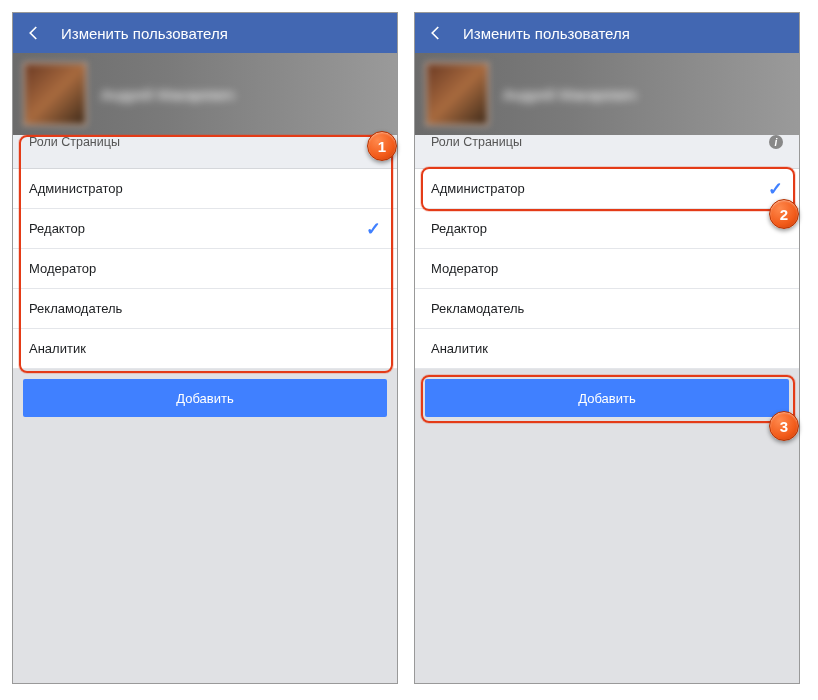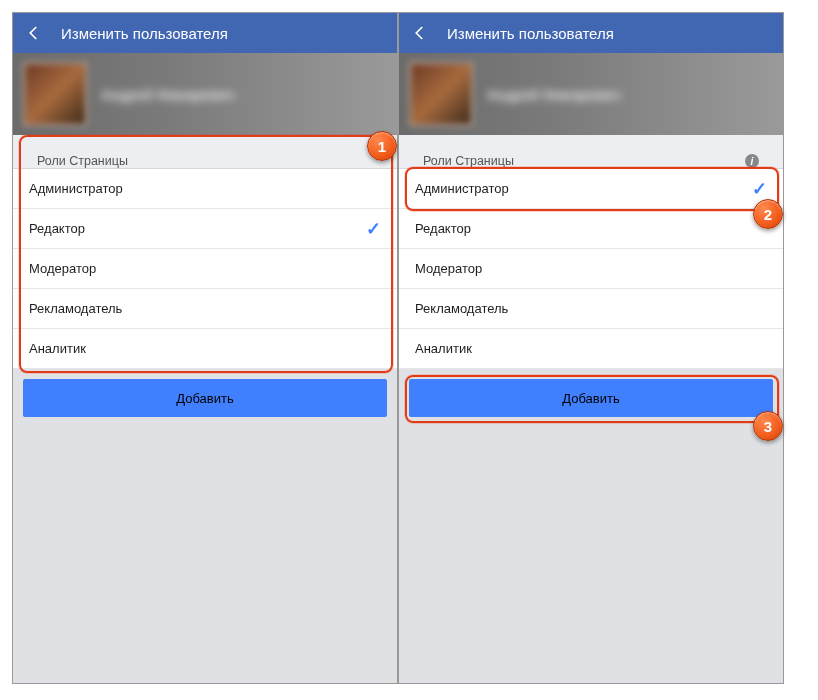--- a/index.html
+++ b/index.html
@@ -5,20 +5,21 @@
   * { box-sizing: border-box; margin: 0; padding: 0; }
   body {
     font-family: -apple-system, Helvetica, Arial, sans-serif;
     background: #fff;
     width: 818px;
     height: 700px;
     position: relative;
   }
   .container {
     display: flex;
+    gap: 16px;
     padding: 12px;
   }
   .phone {
     width: 386px;
     height: 672px;
     border: 1px solid #999;
     background: #e0e1e4;
     display: flex;
     flex-direction: column;
     position: relative;
@@ -56,23 +57,23 @@
   }
   .username {
     color:#fff; font-size:15px; font-weight:500;
     filter: blur(4px);
     white-space:nowrap;
   }
   .section-header {
     height: 34px;
     background:#eceef2;
     display:flex;
-    align-items:flex-end;
+    align-items:flex-start;
     justify-content:space-between;
-    padding:0 24px;
+    padding:0 16px;
     border-bottom:1px solid #d5d7db;
     font-size:12.5px;
     color:#555;
   }
   .info-icon {
     width:14px;height:14px;border-radius:50%;
     background:#888;color:#fff;font-size:10px;font-style:italic;font-weight:bold;
     display:flex;align-items:center;justify-content:center;
   }
   .role-list { background:#fff; }
@@ -85,21 +86,21 @@
     border-bottom:1px solid #e4e6ea;
     font-size:13px;
     color:#1c1e21;
     font-weight:500;
   }
   .check { color:#4080ff; font-size:18px; font-weight:bold; }
   .add-btn {
     height:38px;
     margin:10px;
     background:#4080ff;
-    color:#000000;
+    color:#ffffff;
     font-size:13px;
     display:flex;
     align-items:center;
     justify-content:center;
     border-radius:2px;
   }
   .highlight-box {
     position:absolute;
     border:2.5px solid #e43b17;
     border-radius:8px;

